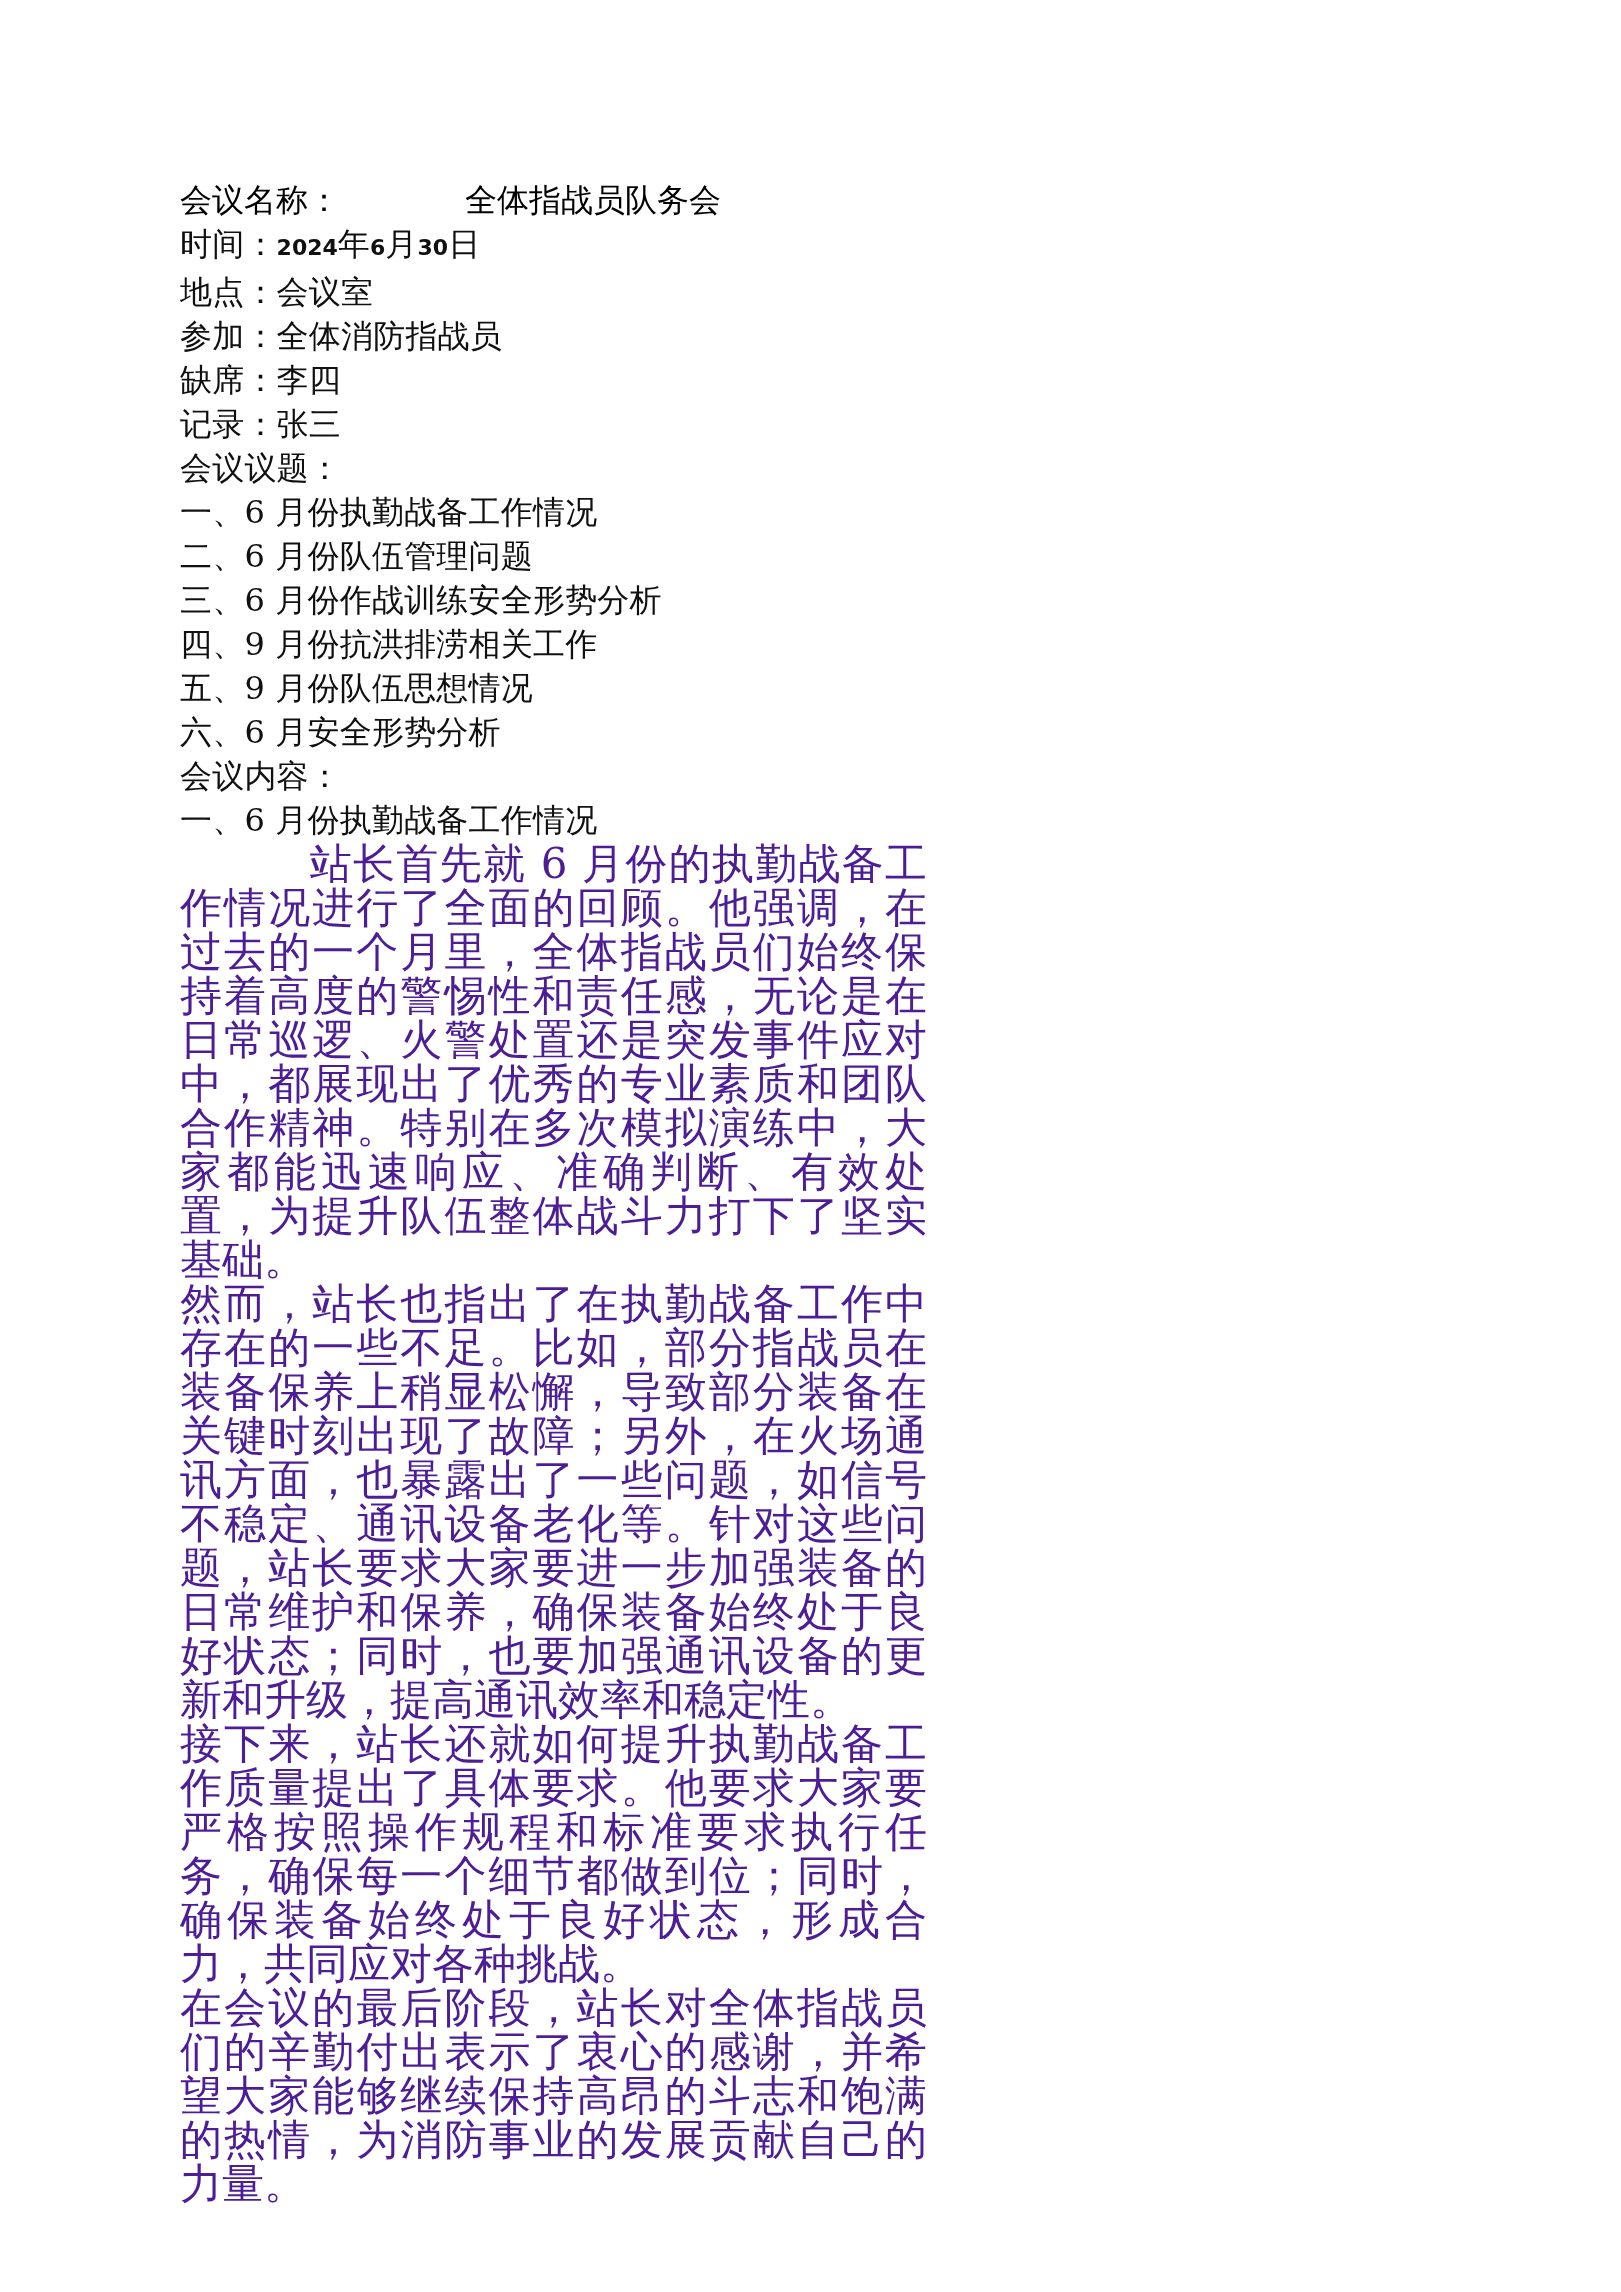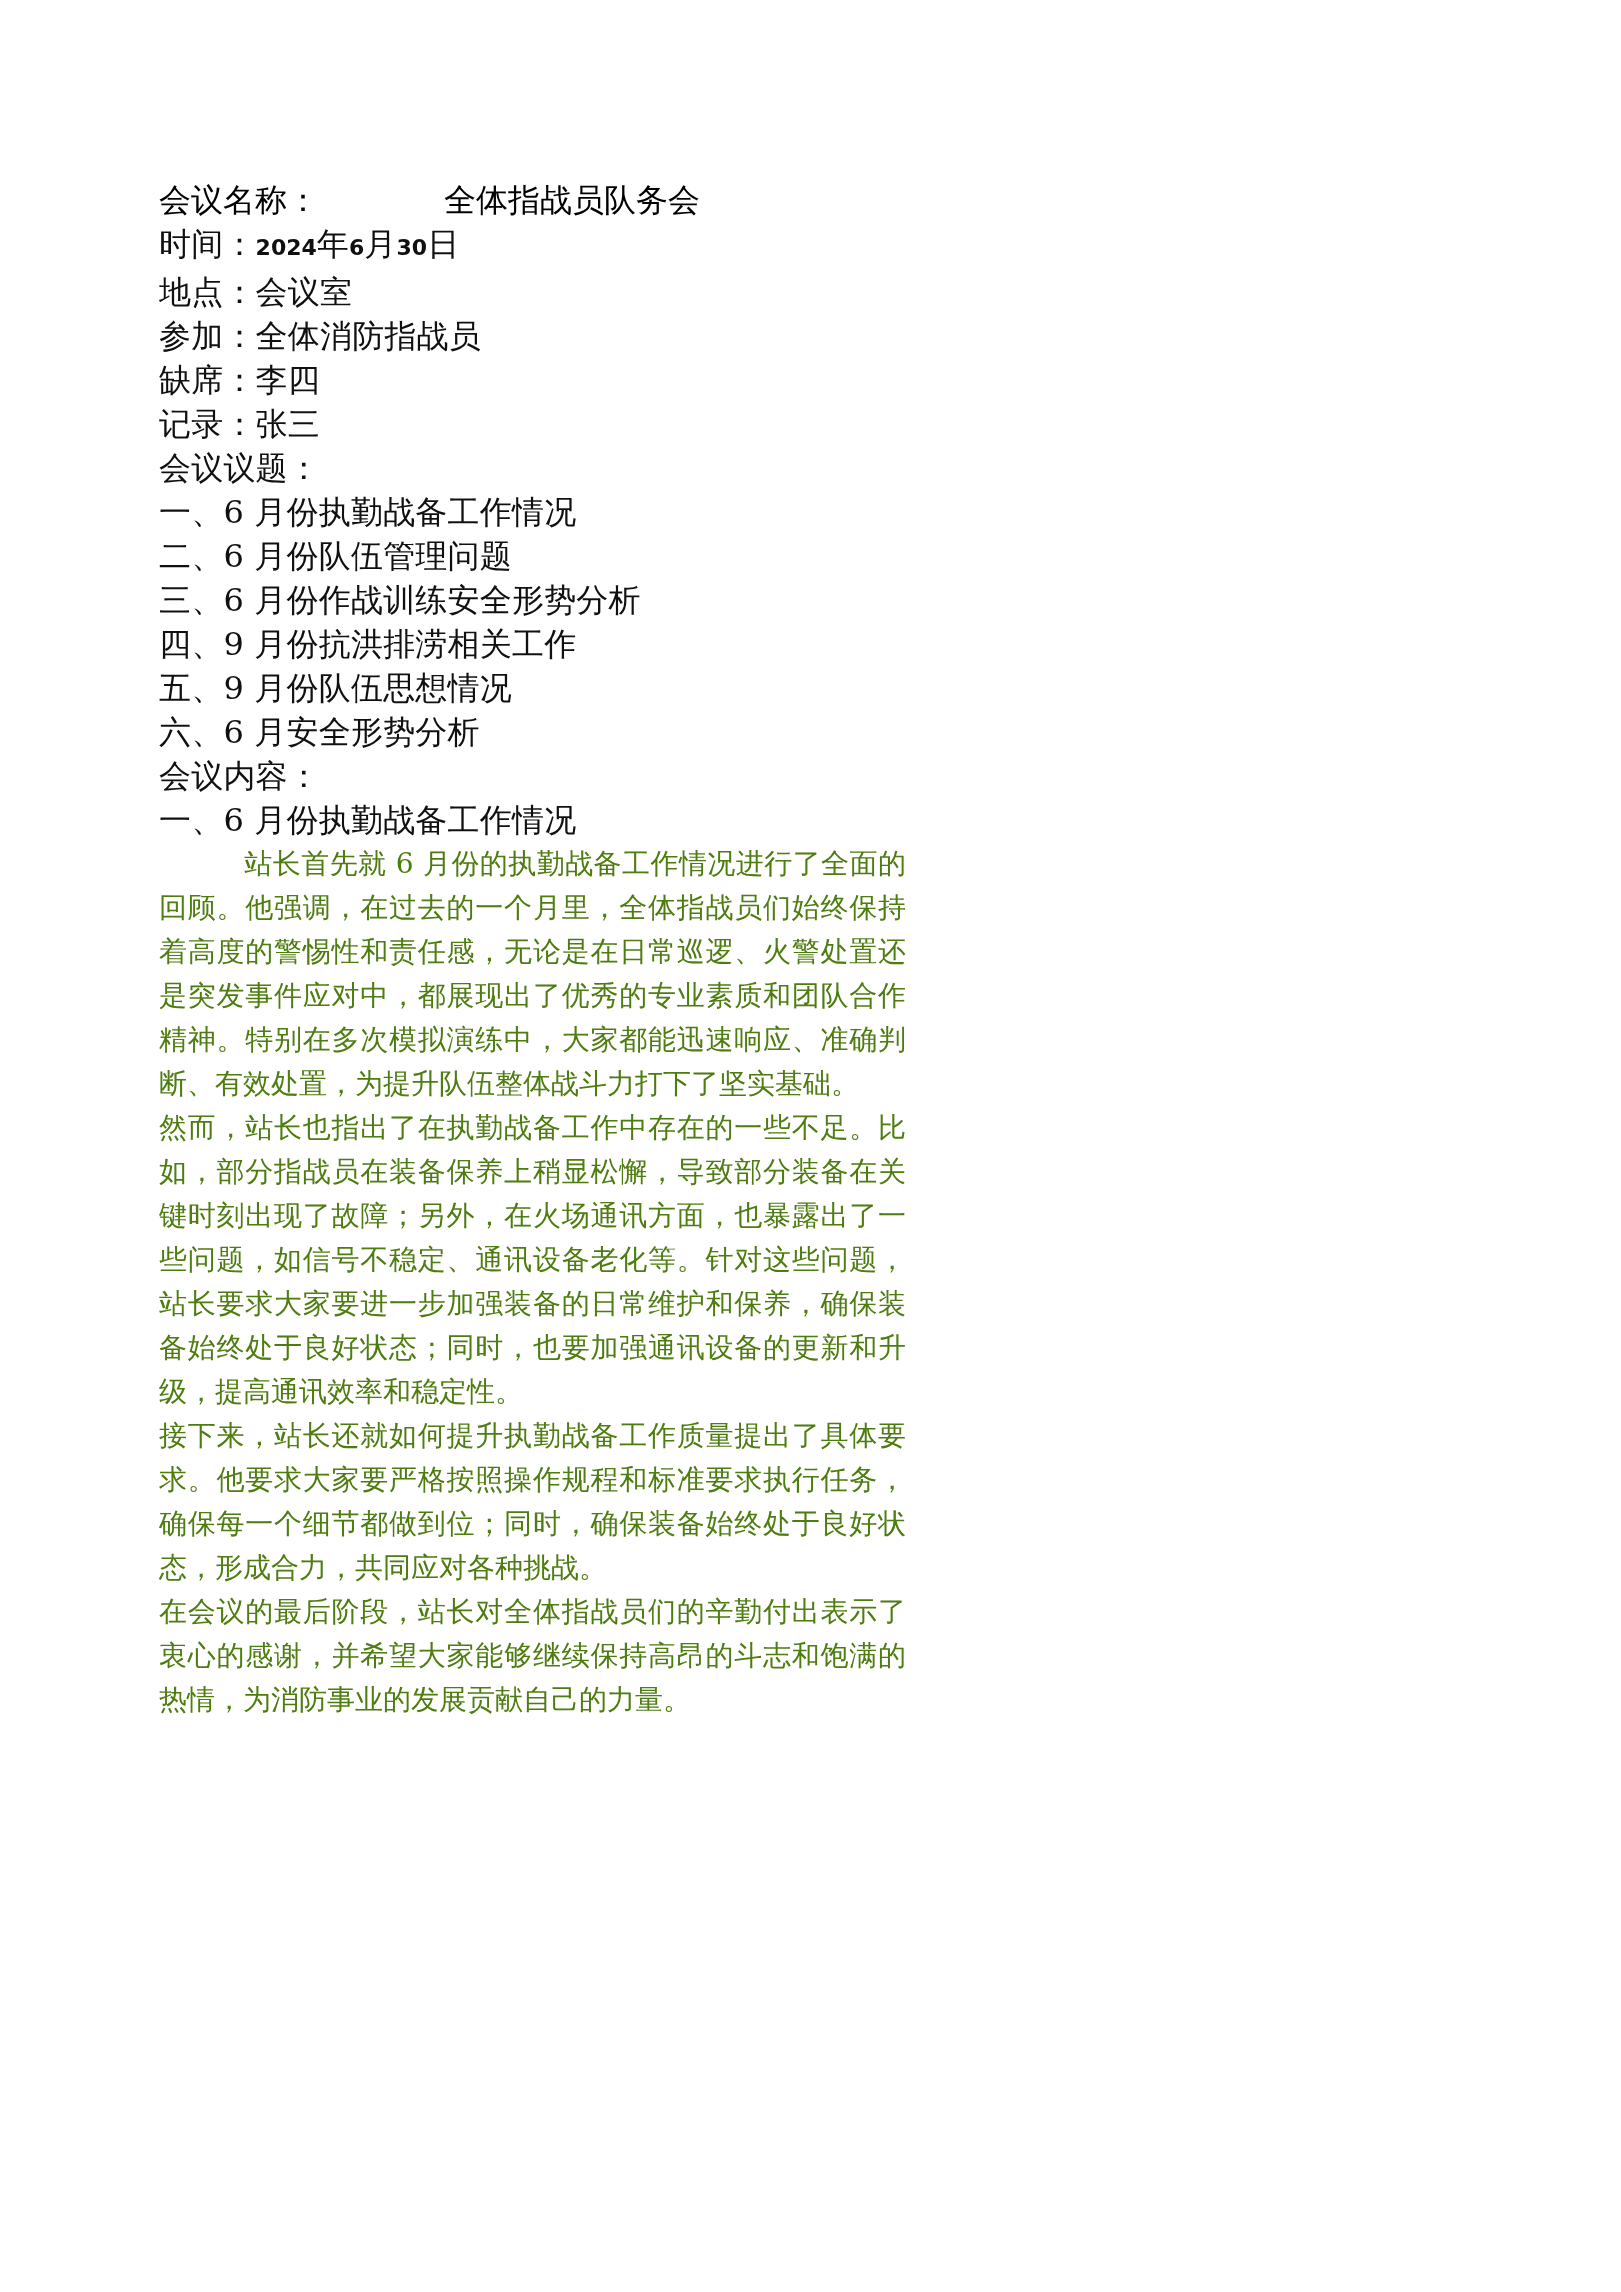--- a/index.html
+++ b/index.html
@@ -16,21 +16,21 @@
   }
   .page {
     position: relative;
     width: 1621px;
     height: 2293px;
     background: #ffffff;
     box-sizing: border-box;
   }
   .doc-body {
     position: absolute;
-    left: 159px;
+    left: 180px;
     top: 178px;
     width: 747px;
   }
   .line {
     font-size: 32px;
     line-height: 44px;
     letter-spacing: 0.2px;
     white-space: pre-wrap;
     word-break: break-all;
     color: #101010;
@@ -47,27 +47,27 @@
     width: 125px;
   }
   
   .num {
     font-family: "DejaVu Sans", "Liberation Sans", sans-serif;
     font-weight: 700;
     font-size: 22px;
     letter-spacing: 0;
   }
   .para {
-    font-size: 28px;
+    font-size: 42px;
     line-height: 44px;
     text-align: justify;
     text-justify: inter-ideograph;
     word-break: break-all;
     white-space: normal;
-    color: #4d7c0f;
+    color: #4c1d95;
     margin: 0;
   }
   .para.indent2 {
     text-indent: 0;
   }
   .blocklist { margin: 0; padding: 0; list-style: none; }
 </style>
 </head>
 <body>
 

